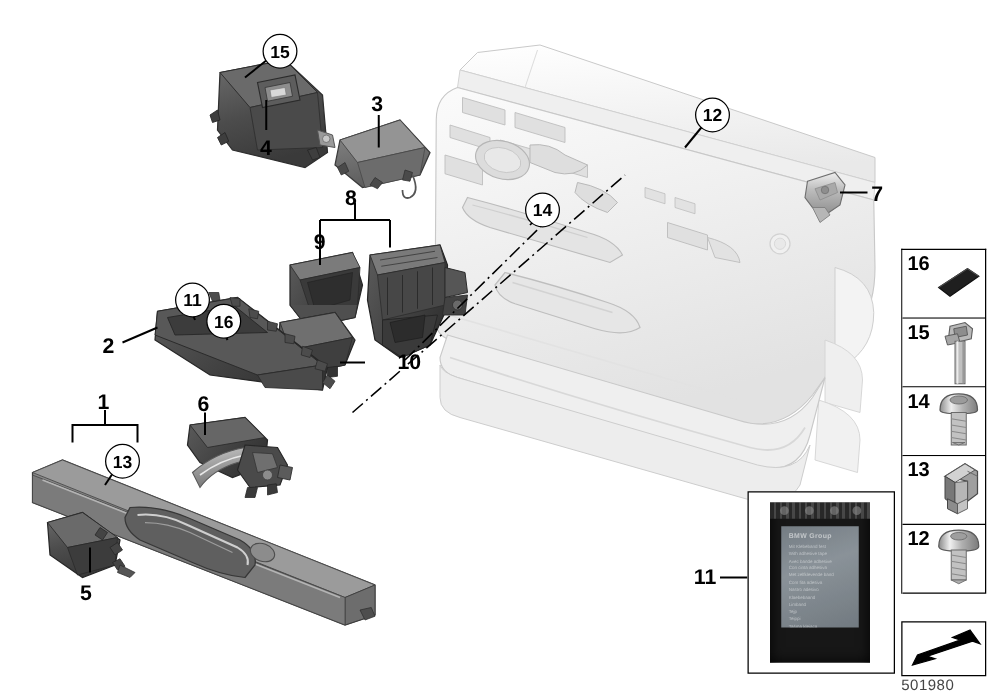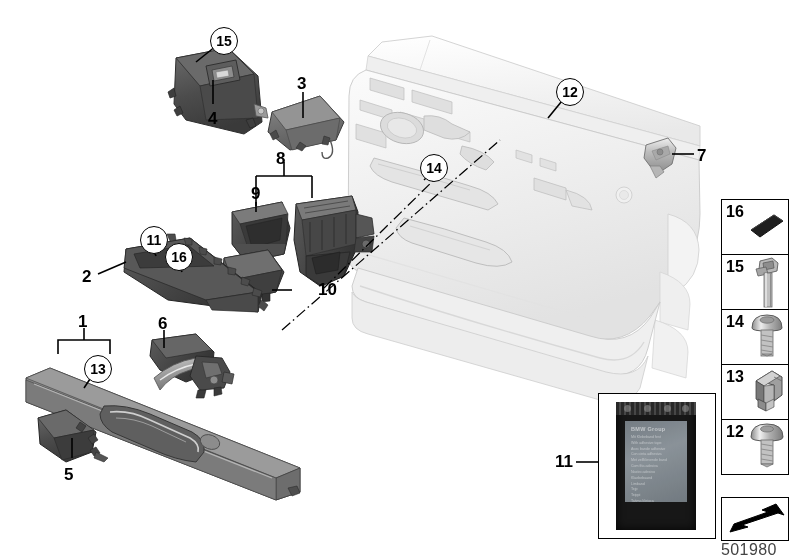--- a/index.html
+++ b/index.html
@@ -39,21 +39,21 @@
   }
   .legend-cell .art{
     position:absolute;right:2px;top:0;bottom:0;width:42px;
   }
   #arrowbox{
     position:absolute;left:721px;top:497px;width:66px;height:42px;
     border:1.4px solid #000;background:#fff;
   }
   #diagram-id{
     position:absolute;left:721px;top:541px;width:70px;
-    font-size:16px;color:#444;letter-spacing:.4px;text-align:left;
+    font-size:12px;color:#444;letter-spacing:.4px;text-align:left;
   }
 
   
   #bag-frame{
     position:absolute;left:598px;top:393px;width:116px;height:144px;
     border:1.2px solid #000;background:#fff;
   }
   #bag{
     position:absolute;left:17px;top:8px;width:80px;height:128px;
     background:#171717;

